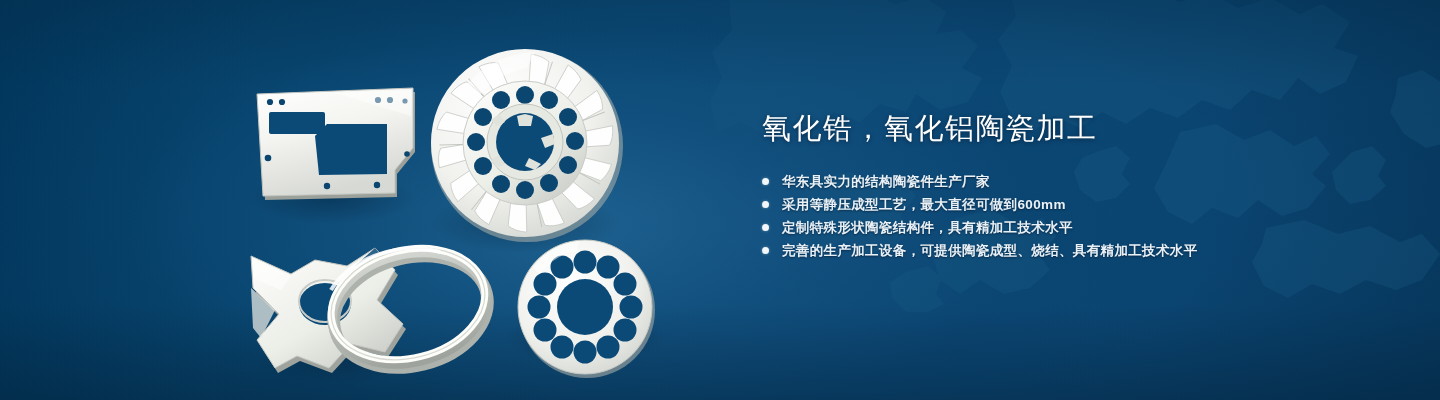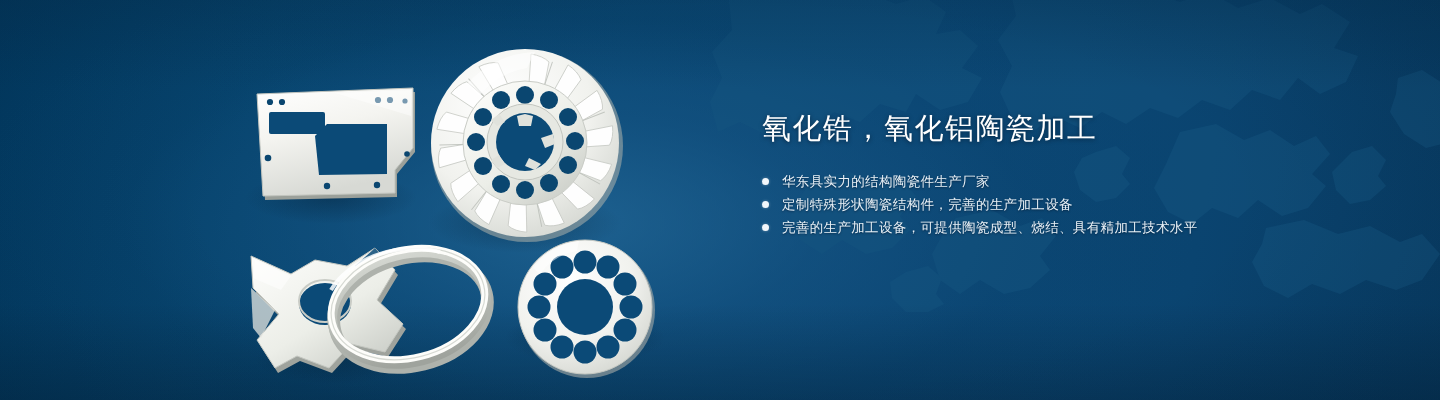--- a/index.html
+++ b/index.html
@@ -55,21 +55,21 @@
   .headline{
     color:#ffffff;
     font-size:29px;
     line-height:40px;
     letter-spacing:1.5px;
     font-weight:400;
     margin:0 0 22px 0;
     text-shadow:0 1px 4px rgba(0,12,28,.55);
     white-space:nowrap;
   }
-  .bullets{list-style:none;margin:0;padding:0;}
+  .bullets{list-style:none;margin:0;padding:0;font-weight:bold;}
   .bullet{
     display:flex;align-items:center;
     height:23px;
   }
   .dot{
     flex:0 0 auto;
     width:7px;height:7px;border-radius:50%;
     background:#f2f7fb;
     margin-right:13px;
     box-shadow:0 0 3px rgba(255,255,255,.35);
@@ -282,21 +282,25 @@
 
   <div class="copy">
     <h1 class="headline">氧化锆，氧化铝陶瓷加工</h1>
     <ul class="bullets">
       <li class="bullet">
         <span class="dot"></span>
         <span class="btext">华东具实力的结构陶瓷件生产厂家</span>
       </li>
       <li class="bullet">
         <span class="dot"></span>
-        <span class="btext">定制特殊形状陶瓷结构件，完善的生产加工设备</span>
+        <span class="btext">采用等静压成型工艺，最大直径可做到600mm</span>
+      </li>
+      <li class="bullet">
+        <span class="dot"></span>
+        <span class="btext">定制特殊形状陶瓷结构件，具有精加工技术水平</span>
       </li>
       <li class="bullet">
         <span class="dot"></span>
         <span class="btext">完善的生产加工设备，可提供陶瓷成型、烧结、具有精加工技术水平</span>
       </li>
     </ul>
   </div>
 
 </div>
 

